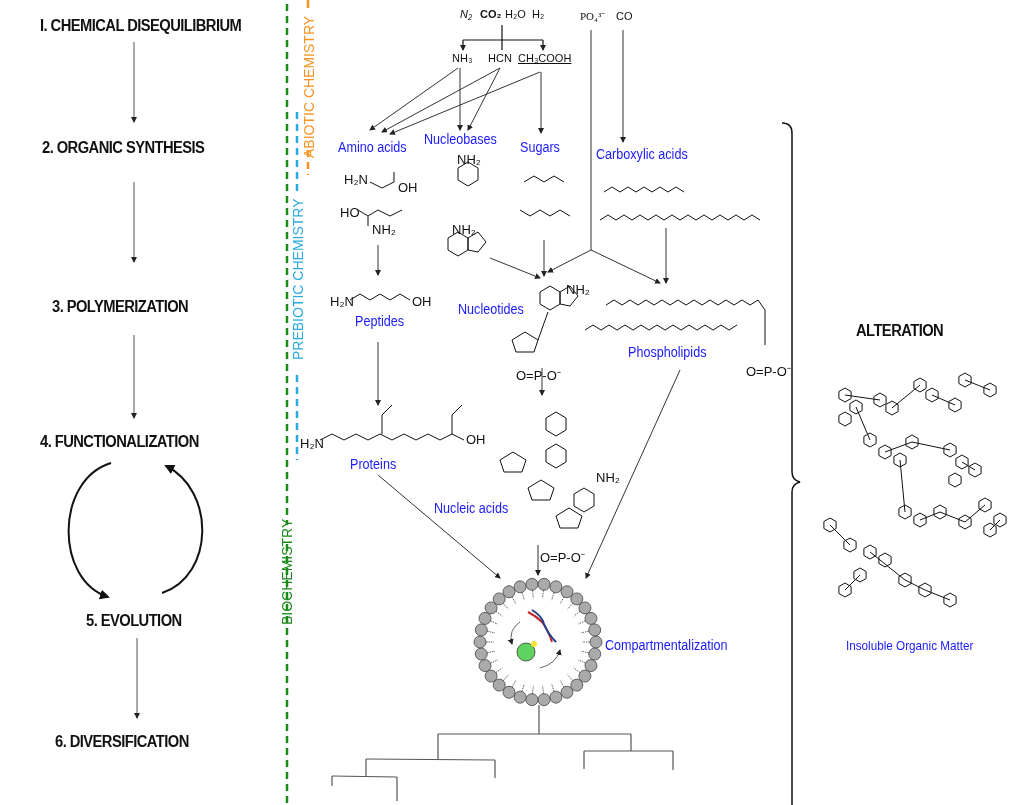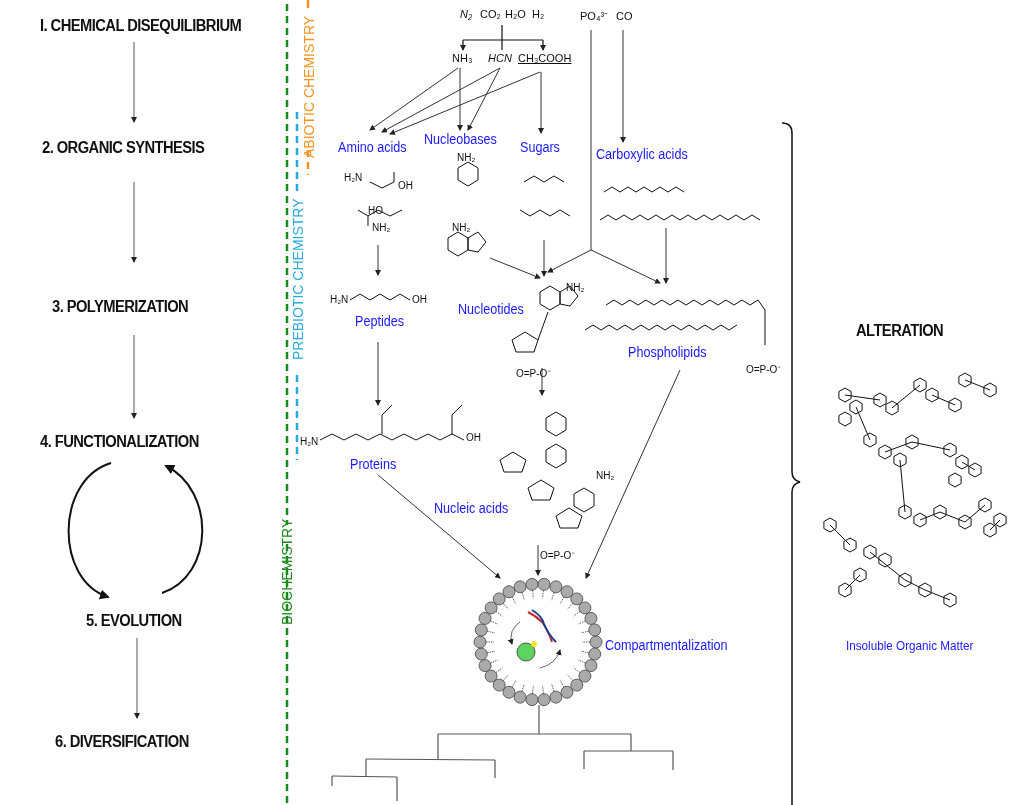--- a/index.html
+++ b/index.html
@@ -1,20 +1,20 @@
 <!DOCTYPE html>
 <html><head>
 <meta charset="utf-8">
 <style>
   html, body { margin:0; padding:0; background:#ffffff; }
   body { width:1024px; height:805px; position:relative; overflow:hidden; font-family:"Liberation Sans", sans-serif; }
   .stage { position:absolute; left:0; top:0; font-weight:bold; color:#111; font-size:16px; letter-spacing:-0.6px; transform:scaleX(0.92); transform-origin:left center; white-space:nowrap; }
   .lbl { position:absolute; color:#1a1aff; font-size:14px; white-space:nowrap; transform:scaleX(0.9); transform-origin:left center; }
   .chem { position:absolute; color:#111; font-size:11px; white-space:nowrap; }
-  .small { font-size:10px; color:#111; }
+  .small { font-size:13px; color:#111; }
   .vlabel { position:absolute; font-size:14px; white-space:nowrap; transform-origin:left top; transform:rotate(-90deg); }
   svg { position:absolute; left:0; top:0; }
 </style>
 </head>
 <body>
 
 <svg width="1024" height="805" viewBox="0 0 1024 805">
   <defs>
     <marker id="ah" markerWidth="6" markerHeight="6" refX="5" refY="3" orient="auto" markerUnits="userSpaceOnUse">
       <path d="M0,0 L6,3 L0,6 z" fill="#222"></path>
@@ -266,43 +266,43 @@
 <div class="stage" style="left:52px; top:298px;">3. POLYMERIZATION</div>
 <div class="stage" style="left:40px; top:433px;">4. FUNCTIONALIZATION</div>
 <div class="stage" style="left:86px; top:612px;">5. EVOLUTION</div>
 <div class="stage" style="left:55px; top:733px;">6. DIVERSIFICATION</div>
 
 <div class="vlabel" style="left:301px; top:158px; color:#f7931e;">ABIOTIC CHEMISTRY</div>
 <div class="vlabel" style="left:290px; top:360px; color:#29abe2;">PREBIOTIC CHEMISTRY</div>
 <div class="vlabel" style="left:279px; top:625px; color:#1a8a1a;">BIOCHEMISTRY</div>
 
 <div class="chem" style="left:460px; top:8px;font-style:italic;">N₂</div>
-<div class="chem" style="left:480px; top:8px;">CO₂</div>
+<div class="chem" style="left:480px; top:8px;font-weight:bold;">CO₂</div>
 <div class="chem" style="left:505px; top:8px;">H₂O</div>
 <div class="chem" style="left:532px; top:8px;">H₂</div>
-<div class="chem" style="left:580px; top:8px;">PO₄³⁻</div>
+<div class="chem" style="left:580px; top:8px;font-family:Liberation Serif, serif;">PO₄³⁻</div>
 <div class="chem" style="left:616px; top:10px;">CO</div>
 <div class="chem" style="left:452px; top:52px;">NH₃</div>
-<div class="chem" style="left:488px; top:52px;font-style:italic;">HCN</div>
+<div class="chem" style="left:488px; top:52px;">HCN</div>
 <div class="chem" style="left:518px; top:52px;text-decoration:underline;">CH₃COOH</div>
 
 <div class="lbl" style="left:338px; top:139px;">Amino acids</div>
 <div class="lbl" style="left:424px; top:131px;">Nucleobases</div>
 <div class="lbl" style="left:520px; top:139px;">Sugars</div>
 <div class="lbl" style="left:596px; top:146px;">Carboxylic acids</div>
 <div class="lbl" style="left:355px; top:313px;">Peptides</div>
 <div class="lbl" style="left:458px; top:301px;">Nucleotides</div>
 <div class="lbl" style="left:628px; top:344px;">Phospholipids</div>
 <div class="lbl" style="left:350px; top:456px;">Proteins</div>
 <div class="lbl" style="left:434px; top:500px;">Nucleic acids</div>
 <div class="lbl" style="left:605px; top:637px;">Compartmentalization</div>
 
 <div class="chem small" style="left:344px; top:172px;">H₂N</div>
 <div class="chem small" style="left:398px; top:180px;">OH</div>
-<div class="chem small" style="left:340px; top:205px;margin-left:28px;">HO</div>
+<div class="chem small" style="left:340px; top:205px;">HO</div>
 <div class="chem small" style="left:372px; top:222px;">NH₂</div>
 <div class="chem small" style="left:457px; top:152px;">NH₂</div>
 <div class="chem small" style="left:452px; top:222px;">NH₂</div>
 <div class="chem small" style="left:330px; top:294px;">H₂N</div>
 <div class="chem small" style="left:412px; top:294px;">OH</div>
 <div class="chem small" style="left:300px; top:436px;">H₂N</div>
 <div class="chem small" style="left:466px; top:432px;">OH</div>
 <div class="chem small" style="left:516px; top:366px;">O=P-O⁻</div>
 <div class="chem small" style="left:746px; top:362px;">O=P-O⁻</div>
 <div class="chem small" style="left:540px; top:548px;">O=P-O⁻</div>

